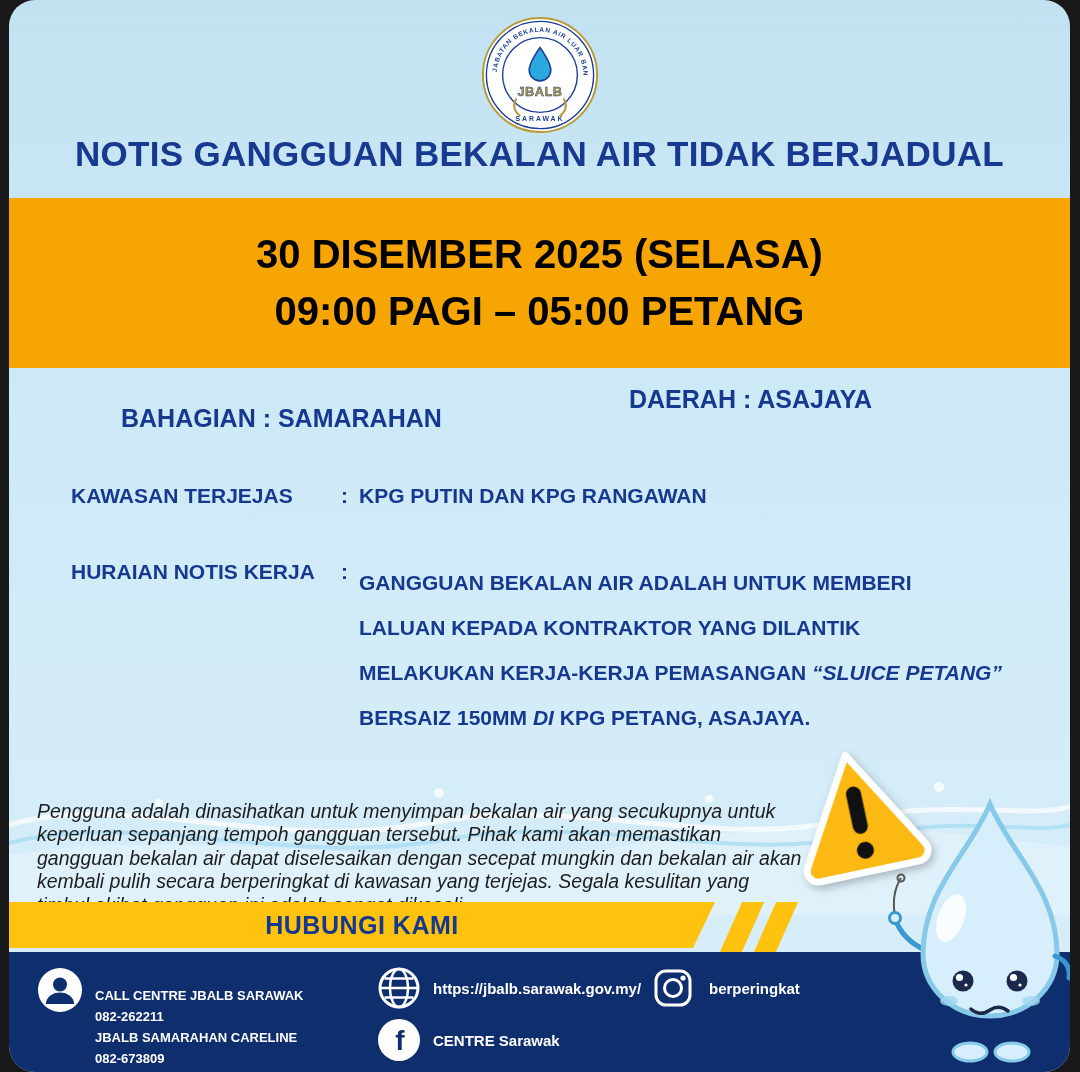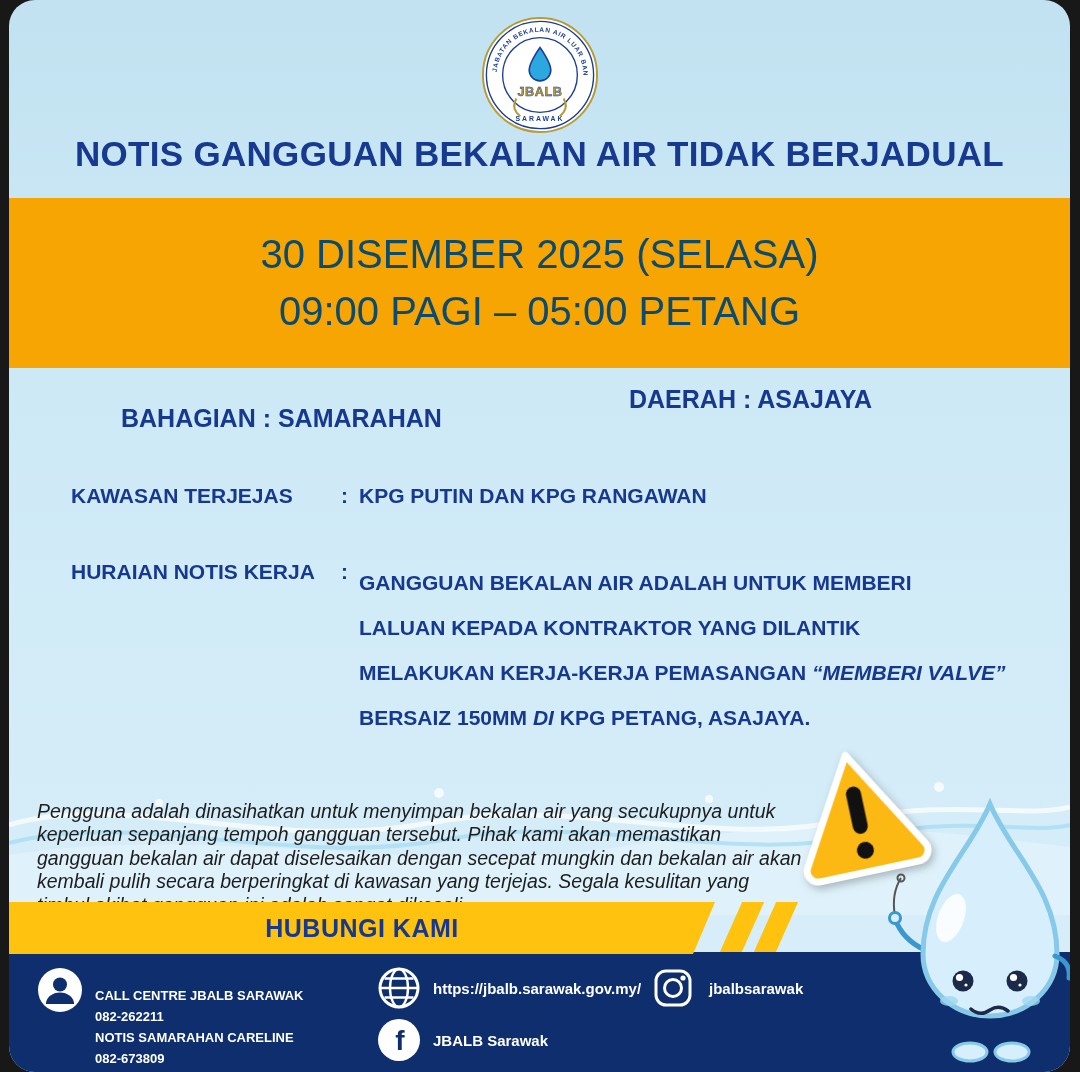--- a/index.html
+++ b/index.html
@@ -8,42 +8,42 @@
   .poster{position:absolute;left:9px;top:0;width:1061px;height:1072px;border-radius:26px;overflow:hidden;
           background:linear-gradient(180deg,#c2e2f1 0%,#cde9f6 34%,#d9effa 100%);}
   
   .logo{position:absolute;top:16px;left:50%;transform:translateX(-50%);width:118px;height:118px;}
   
   .title{position:absolute;top:134px;left:0;width:100%;margin:0;text-align:center;
          font-size:35px;font-weight:bold;color:#17398f;letter-spacing:.3px;white-space:nowrap;}
   
   .schedule-band{position:absolute;top:198px;left:0;width:100%;height:170px;background:#f6a502;
                  display:flex;flex-direction:column;justify-content:center;align-items:center;gap:12px;}
-  .schedule-line{font-size:40px;font-weight:normal;color:#0c4a6e;white-space:nowrap;}
+  .schedule-line{font-size:40px;font-weight:bold;color:#000000;white-space:nowrap;}
   
   .bahagian{position:absolute;left:112px;top:404px;font-size:25px;font-weight:bold;color:#16388e;white-space:nowrap;}
   .daerah{position:absolute;left:620px;top:385px;font-size:25px;font-weight:bold;color:#16388e;white-space:nowrap;}
   
   .info-label{position:absolute;left:62px;font-size:21px;font-weight:bold;color:#16388e;white-space:nowrap;}
   .info-colon{position:absolute;left:332px;font-size:21px;font-weight:bold;color:#16388e;}
   .kawasan-value{position:absolute;left:350px;top:484px;font-size:21px;font-weight:bold;color:#16388e;white-space:nowrap;}
   .huraian-lines{position:absolute;left:350px;top:560px;font-size:21px;font-weight:bold;color:#16388e;line-height:45px;}
   .hline{white-space:nowrap;}
   .it{font-style:italic;}
   
   .splash{position:absolute;left:0;top:735px;pointer-events:none;}
   
   .advisory{position:absolute;left:28px;top:800px;width:768px;margin:0;font-size:19.5px;font-style:italic;
             color:#1d1d1d;line-height:1.2;font-weight:500;}
   
   .warning-triangle{position:absolute;left:770px;top:740px;width:160px;height:160px;z-index:6;}
   .warning-triangle svg{transform:rotate(-12deg);filter:drop-shadow(2px 4px 4px rgba(0,0,0,.25));}
   .mascot{position:absolute;left:856px;top:798px;width:212px;height:272px;z-index:6;}
   
-  .contact-band{position:absolute;top:902px;left:0;width:706px;height:52px;background:#ffc20e;
+  .contact-band{position:absolute;top:902px;left:0;width:706px;height:46px;background:#ffc20e;
                 display:flex;align-items:center;justify-content:center;
                 clip-path:polygon(0 0,100% 0,calc(100% - 22px) 100%,0 100%);z-index:3;}
   .contact-band-label{font-size:25px;font-weight:bold;color:#16388e;letter-spacing:.5px;}
   .stripe{position:absolute;top:902px;height:50px;width:22px;background:#ffc20e;transform:skewX(-24deg);z-index:3;}
   .s1{left:722px;}
   .s2{left:756px;}
   
   .footer{position:absolute;top:952px;left:0;width:100%;height:120px;background:#0e2e6d;z-index:2;}
   .f-icon{position:absolute;}
   .call-block{position:absolute;left:86px;top:25px;color:#fff;font-size:13px;font-weight:bold;line-height:21px;white-space:nowrap;margin-top:8px;}
@@ -88,21 +88,21 @@
 
     <div class="info-label" style="top:484px">KAWASAN TERJEJAS</div>
     <div class="info-colon" style="top:484px">:</div>
     <div class="kawasan-value">KPG PUTIN DAN KPG RANGAWAN</div>
 
     <div class="info-label" style="top:560px">HURAIAN NOTIS KERJA</div>
     <div class="info-colon" style="top:560px">:</div>
     <div class="huraian-lines">
       <div class="hline">GANGGUAN BEKALAN AIR ADALAH UNTUK MEMBERI</div>
       <div class="hline">LALUAN KEPADA KONTRAKTOR YANG DILANTIK</div>
-      <div class="hline"><span>MELAKUKAN KERJA-KERJA PEMASANGAN </span><span class="it">“MEMBERI VALVE”</span></div>
+      <div class="hline"><span>MELAKUKAN KERJA-KERJA PEMASANGAN </span><span class="it">“SLUICE PETANG”</span></div>
       <div class="hline"><span>BERSAIZ 150MM </span><span class="it">DI</span><span> KPG PETANG, ASAJAYA.</span></div>
     </div>
 
     <svg class="splash" width="1061" height="180" viewBox="0 0 1061 180">
       <path d="M0,120 C200,88 420,142 610,112 S900,92 1061,112 L1061,180 L0,180 Z" fill="#e8f6fd" opacity="0.55"></path>
       <path d="M0,90 C120,55 260,118 420,88 C560,60 700,115 840,85 C945,63 1012,84 1061,72" fill="none" stroke="#ffffff" stroke-width="5" opacity="0.7"></path>
       <path d="M0,108 C130,74 280,134 440,104 C580,78 720,130 860,100 C960,80 1020,100 1061,90" fill="none" stroke="#a9dcf2" stroke-width="4" opacity="0.8"></path>
       <circle cx="150" cy="68" r="4" fill="#ffffff" opacity="0.75"></circle>
       <circle cx="430" cy="58" r="5" fill="#ffffff" opacity="0.75"></circle>
       <circle cx="700" cy="64" r="4" fill="#ffffff" opacity="0.75"></circle>
@@ -162,46 +162,46 @@
       <div class="f-icon" style="left:28px;top:15px">
         <svg viewBox="0 0 46 46" width="46" height="46">
           <circle cx="23" cy="23" r="22" fill="#ffffff"></circle>
           <circle cx="23" cy="17.5" r="7" fill="#0e2e6d"></circle>
           <path d="M9,37 a14,11.5 0 0 1 28,0 Z" fill="#0e2e6d"></path>
         </svg>
       </div>
       <div class="call-block">
         <div>CALL CENTRE JBALB SARAWAK</div>
         <div>082-262211</div>
-        <div>NOTIS SAMARAHAN CARELINE</div>
+        <div>JBALB SAMARAHAN CARELINE</div>
         <div>082-673809</div>
       </div>
 
       <div class="f-icon" style="left:368px;top:14px">
         <svg viewBox="0 0 44 44" width="44" height="44">
           <circle cx="22" cy="22" r="19" fill="none" stroke="#ffffff" stroke-width="3"></circle>
           <ellipse cx="22" cy="22" rx="9" ry="19" fill="none" stroke="#ffffff" stroke-width="2.4"></ellipse>
           <line x1="4" y1="22" x2="40" y2="22" stroke="#ffffff" stroke-width="2.4"></line>
           <path d="M7.5,12.5 h29 M7.5,31.5 h29" fill="none" stroke="#ffffff" stroke-width="2.4"></path>
         </svg>
       </div>
       <div class="website">https://jbalb.sarawak.gov.my/</div>
 
       <div class="f-icon" style="left:368px;top:66px">
         <svg viewBox="0 0 44 44" width="44" height="44">
           <circle cx="22" cy="22" r="21" fill="#ffffff"></circle>
           <text x="23" y="32" text-anchor="middle" font-size="28" font-weight="bold" fill="#0e2e6d" font-family="Liberation Serif, serif">f</text>
         </svg>
       </div>
-      <div class="fb-name">JBALB Sarawak</div>
+      <div class="fb-name">CENTRE Sarawak</div>
 
       <div class="f-icon" style="left:642px;top:14px">
         <svg viewBox="0 0 44 44" width="44" height="44">
           <rect x="5" y="5" width="34" height="34" rx="10" fill="none" stroke="#ffffff" stroke-width="3"></rect>
           <circle cx="22" cy="22" r="8.5" fill="none" stroke="#ffffff" stroke-width="3"></circle>
           <circle cx="32" cy="12" r="2.6" fill="#ffffff"></circle>
         </svg>
       </div>
-      <div class="ig-name">jbalbsarawak</div>
+      <div class="ig-name">berperingkat</div>
     </div>
 
   </div>
 </div>
 
 </body></html>

